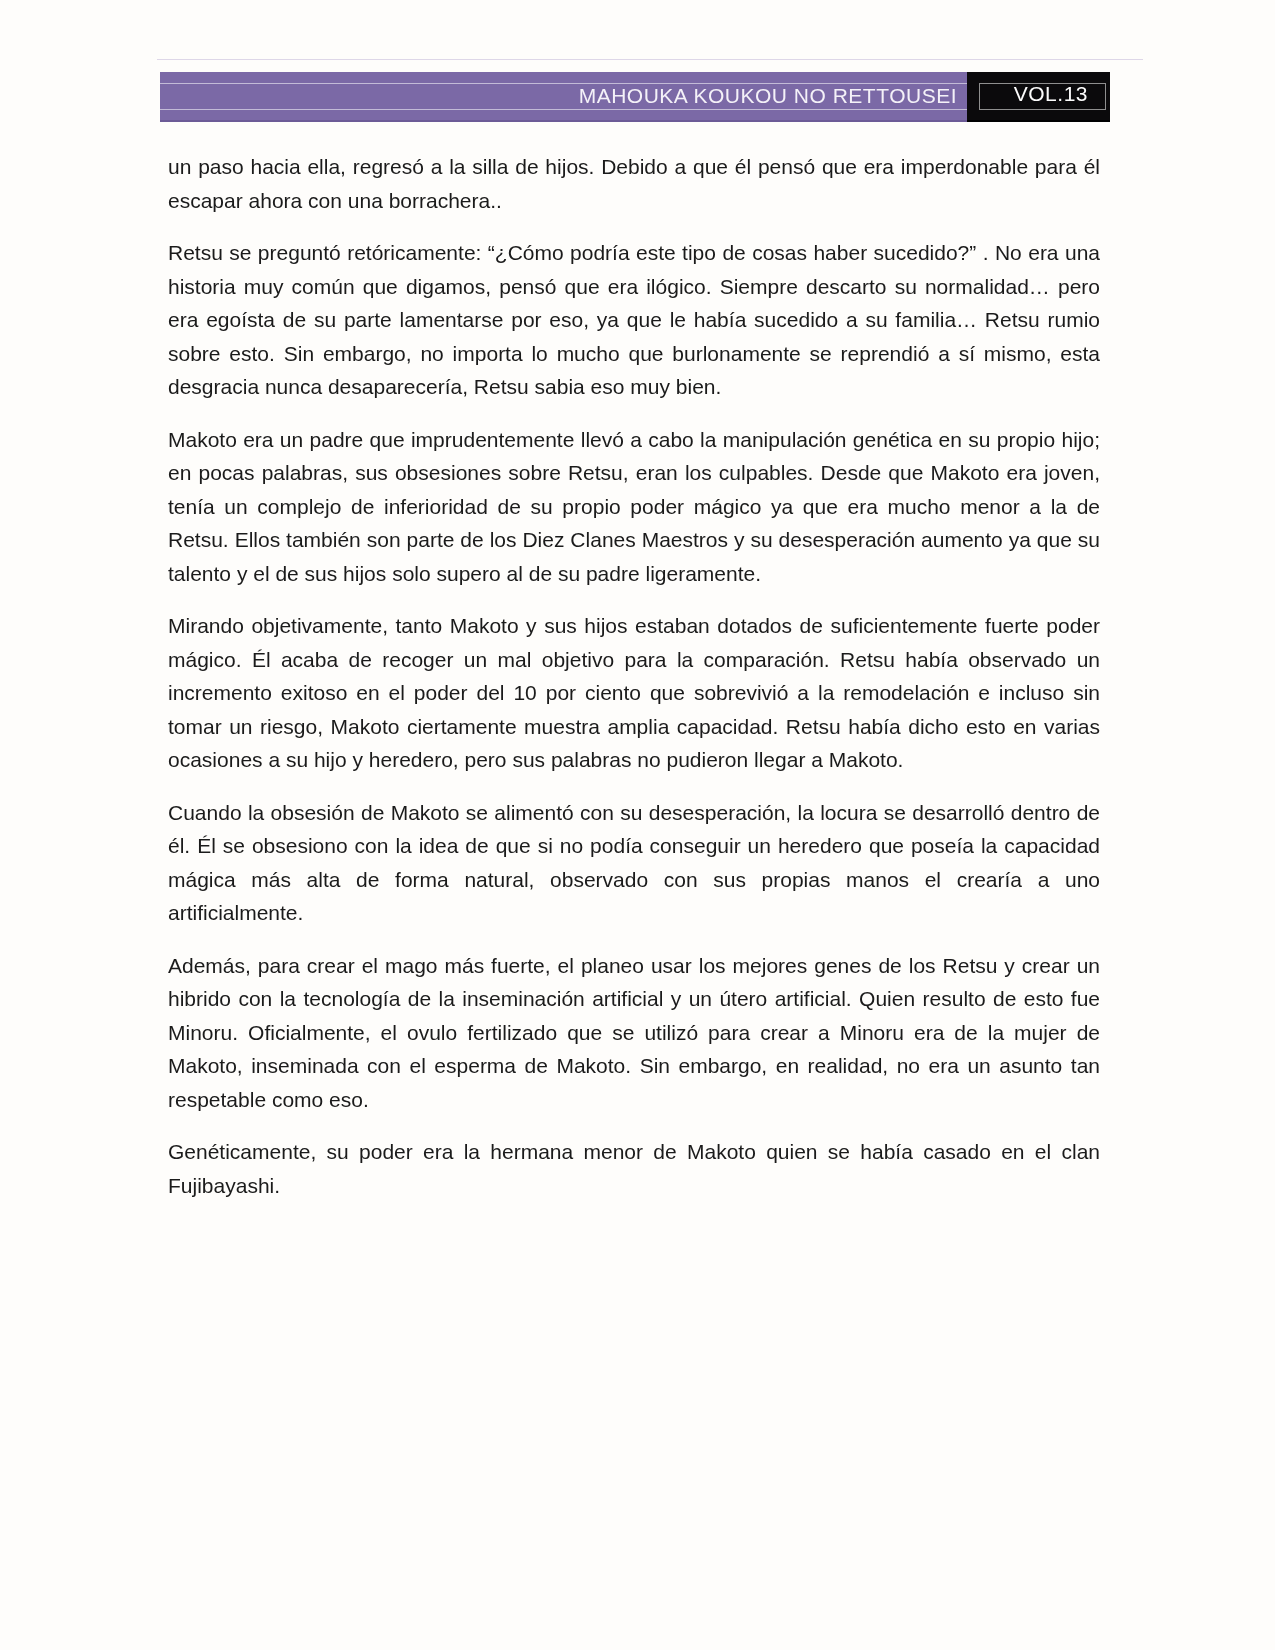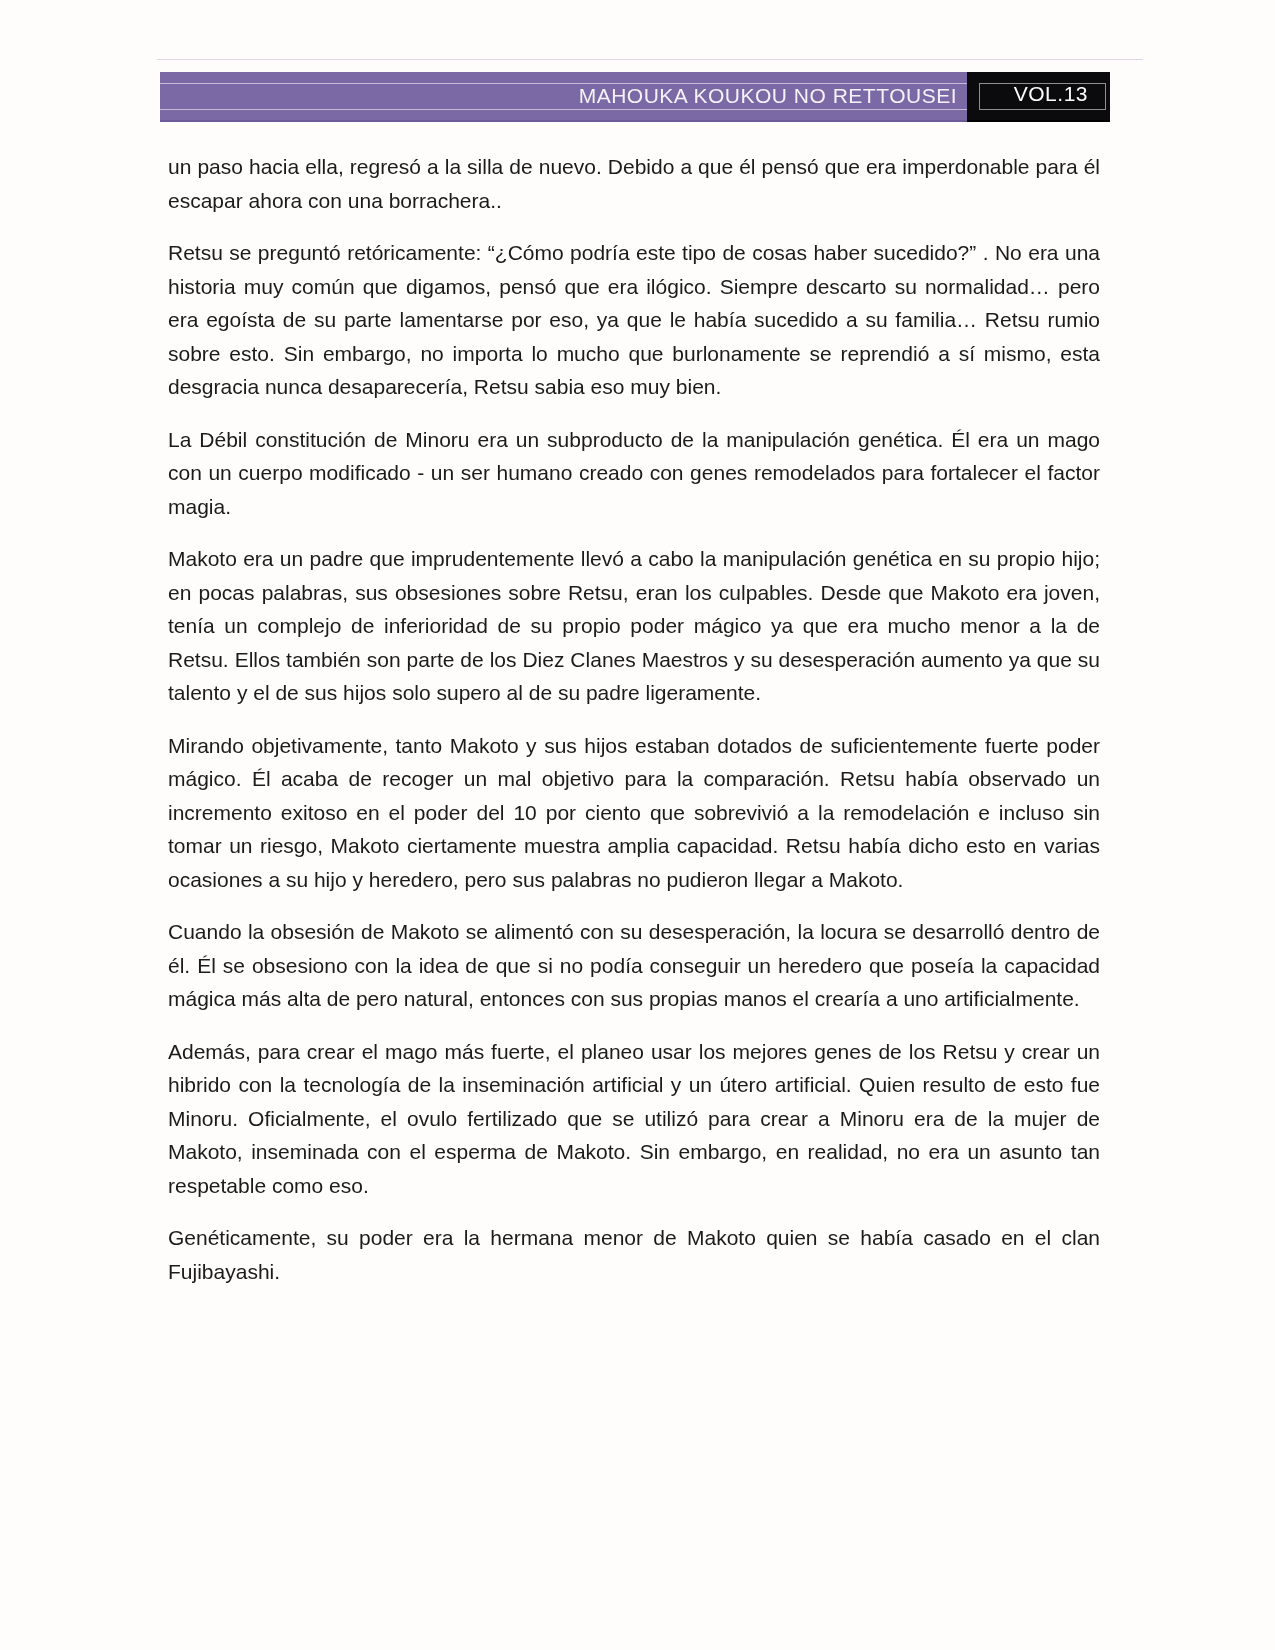--- a/index.html
+++ b/index.html
@@ -84,23 +84,22 @@
       <div class="band-lines"></div>
       <span class="header-title">MAHOUKA KOUKOU NO RETTOUSEI</span>
     </div>
     <div class="header-black">
       <div class="black-inner"></div>
       <span class="volume-label">VOL.13</span>
     </div>
   </div>
 
   <div class="page-body">
-      <p class="para">un paso hacia ella, regresó a la silla de nuevo. Debido a que él pensó que era imperdonable para él escapar ahora con una borrachera..</p>
+      <p class="para">un paso hacia ella, regresó a la silla de hijos. Debido a que él pensó que era imperdonable para él escapar ahora con una borrachera..</p>
       <p class="para">Retsu se preguntó retóricamente: “¿Cómo podría este tipo de cosas haber sucedido?” . No era una historia muy común que digamos, pensó que era ilógico. Siempre descarto su normalidad… pero era egoísta de su parte lamentarse por eso, ya que le había sucedido a su familia… Retsu rumio sobre esto. Sin embargo, no importa lo mucho que burlonamente se reprendió a sí mismo, esta desgracia nunca desaparecería, Retsu sabia eso muy bien.</p>
-      <p class="para">La Débil constitución de Minoru era un subproducto de la manipulación genética. Él era un mago con un cuerpo modificado - un ser humano creado con genes remodelados para fortalecer el factor magia.</p>
       <p class="para">Makoto era un padre que imprudentemente llevó a cabo la manipulación genética en su propio hijo; en pocas palabras, sus obsesiones sobre Retsu, eran los culpables. Desde que Makoto era joven, tenía un complejo de inferioridad de su propio poder mágico ya que era mucho menor a la de Retsu. Ellos también son parte de los Diez Clanes Maestros y su desesperación aumento ya que su talento y el de sus hijos solo supero al de su padre ligeramente.</p>
       <p class="para">Mirando objetivamente, tanto Makoto y sus hijos estaban dotados de suficientemente fuerte poder mágico. Él acaba de recoger un mal objetivo para la comparación. Retsu había observado un incremento exitoso en el poder del 10 por ciento que sobrevivió a la remodelación e incluso sin tomar un riesgo, Makoto ciertamente muestra amplia capacidad. Retsu había dicho esto en varias ocasiones a su hijo y heredero, pero sus palabras no pudieron llegar a Makoto.</p>
-      <p class="para">Cuando la obsesión de Makoto se alimentó con su desesperación, la locura se desarrolló dentro de él. Él se obsesiono con la idea de que si no podía conseguir un heredero que poseía la capacidad mágica más alta de pero natural, entonces con sus propias manos el crearía a uno artificialmente.</p>
+      <p class="para">Cuando la obsesión de Makoto se alimentó con su desesperación, la locura se desarrolló dentro de él. Él se obsesiono con la idea de que si no podía conseguir un heredero que poseía la capacidad mágica más alta de forma natural, observado con sus propias manos el crearía a uno artificialmente.</p>
       <p class="para">Además, para crear el mago más fuerte, el planeo usar los mejores genes de los Retsu y crear un hibrido con la tecnología de la inseminación artificial y un útero artificial. Quien resulto de esto fue Minoru. Oficialmente, el ovulo fertilizado que se utilizó para crear a Minoru era de la mujer de Makoto, inseminada con el esperma de Makoto. Sin embargo, en realidad, no era un asunto tan respetable como eso.</p>
       <p class="para">Genéticamente, su poder era la hermana menor de Makoto quien se había casado en el clan Fujibayashi.</p>
     </div>
 
 </div>
 
 </body></html>

